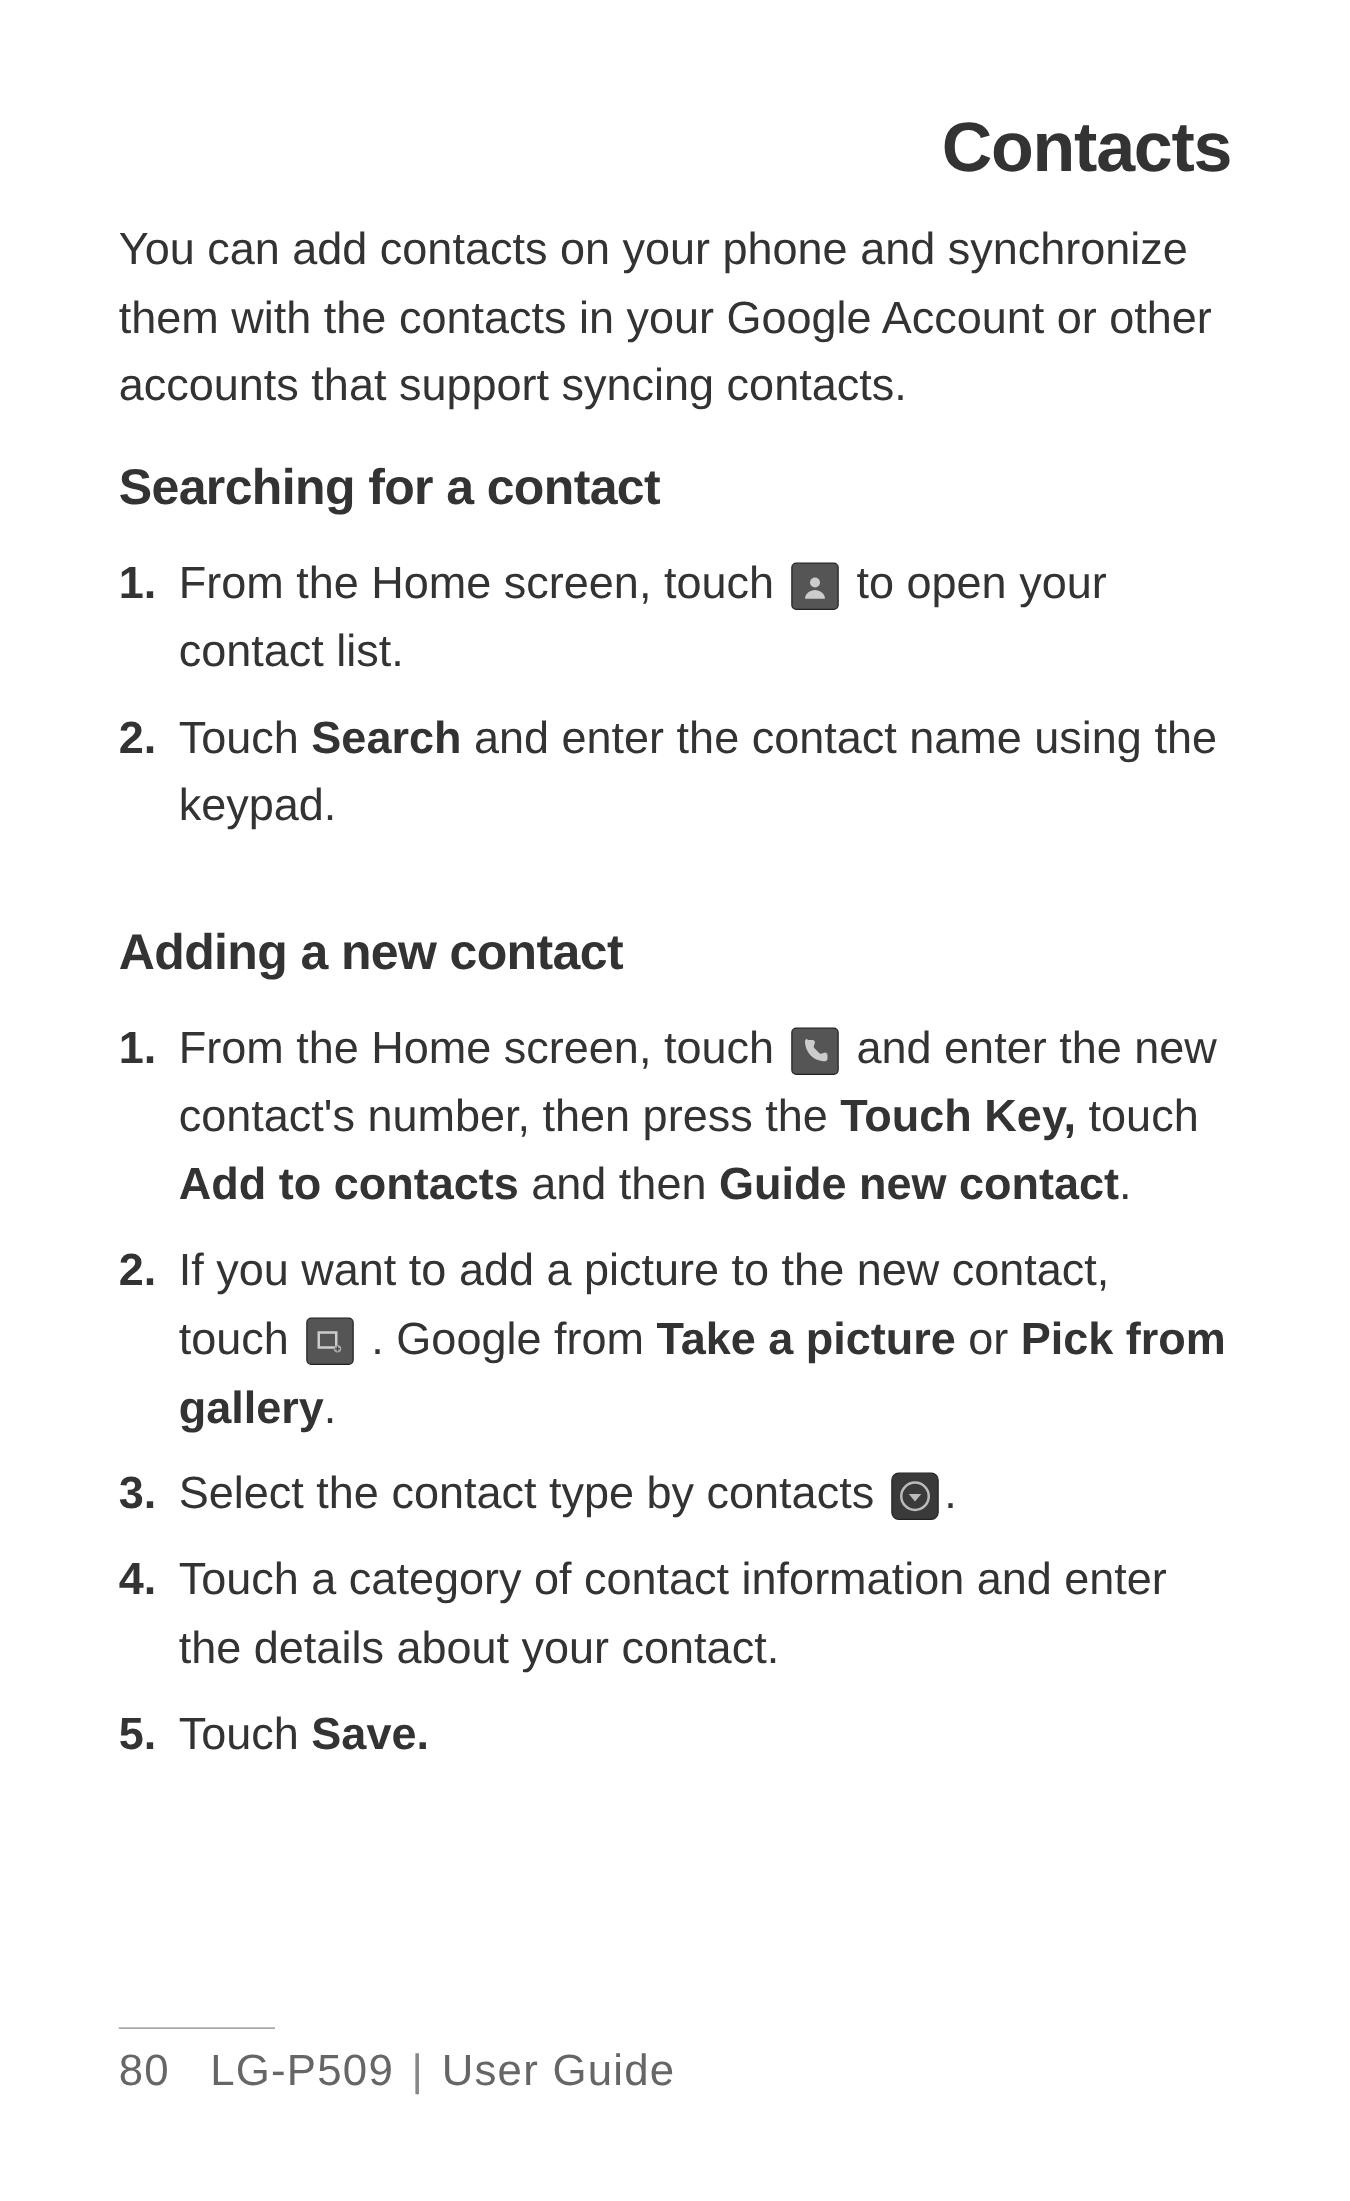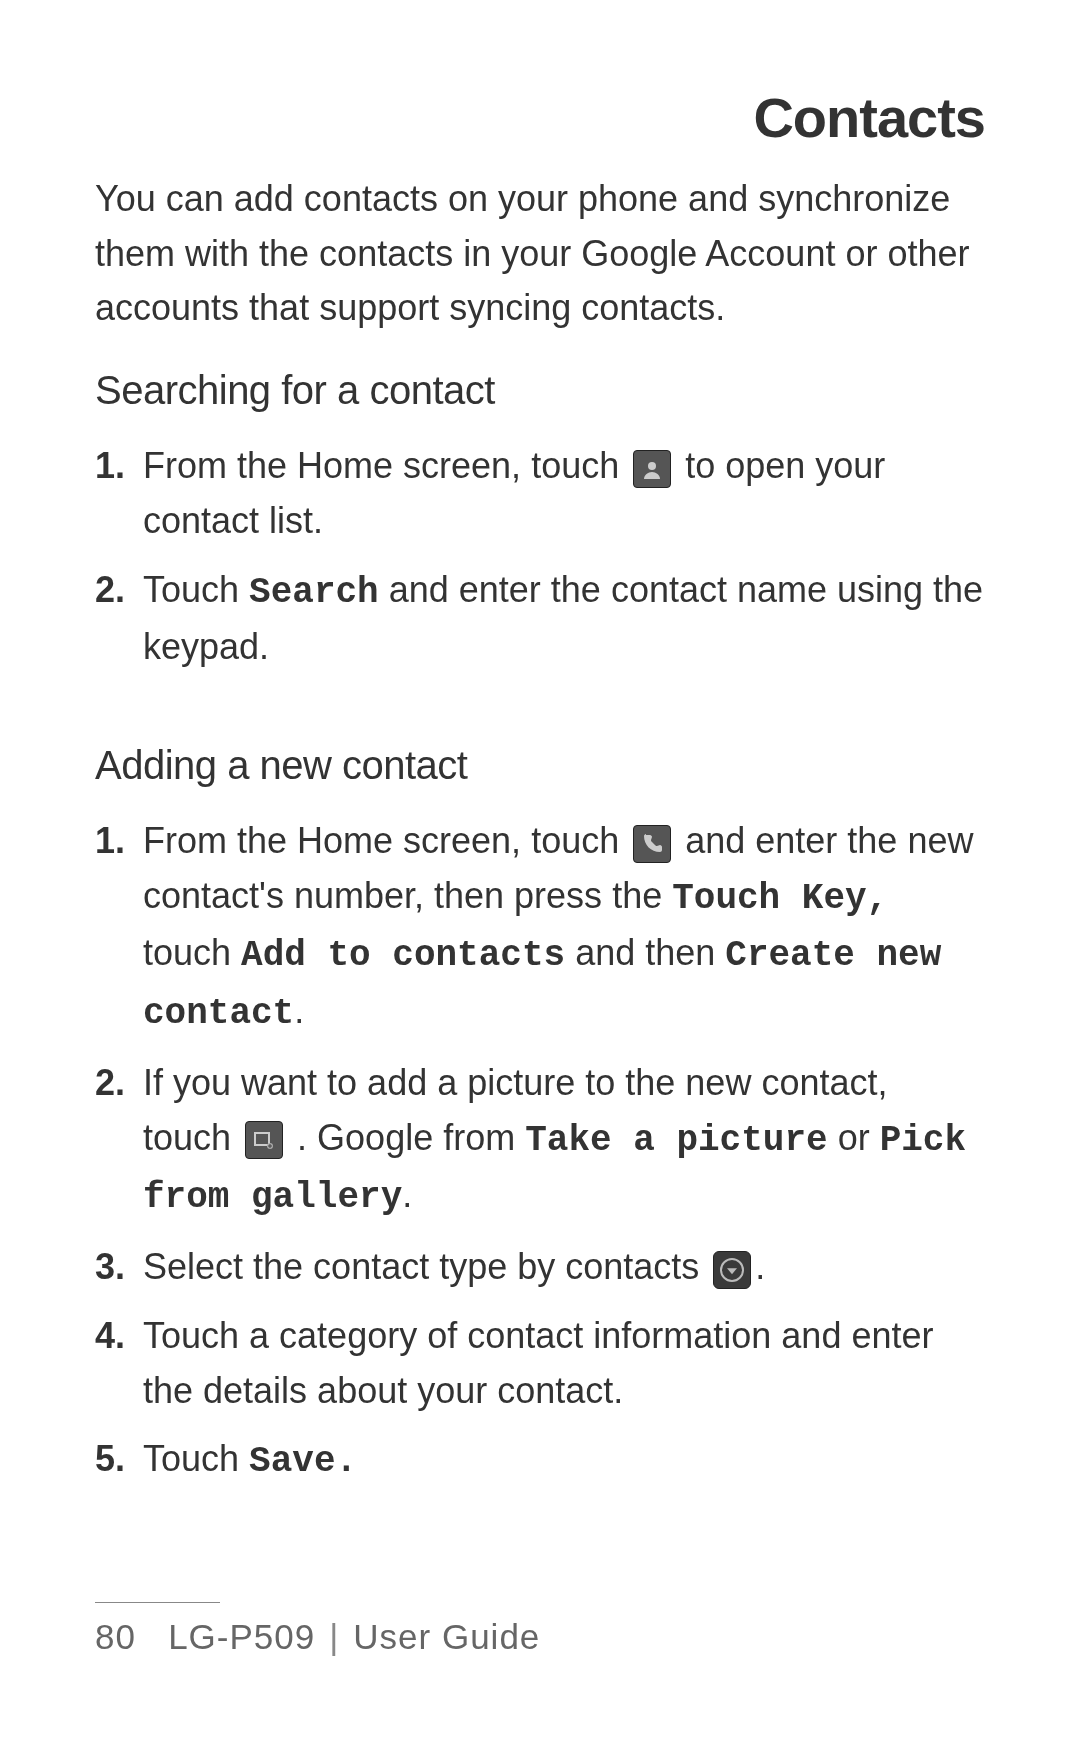--- a/index.html
+++ b/index.html
@@ -22,21 +22,21 @@
     }
     .intro {
       font-size: 36px;
       line-height: 1.52;
       color: #333333;
       margin-bottom: 32px;
       font-weight: 400;
     }
     h2 {
       font-size: 40px;
-      font-weight: normal;
+      font-weight: bold;
       color: #333333;
       margin-bottom: 26px;
       letter-spacing: -0.5px;
     }
     ol {
       list-style: none;
       margin-bottom: 68px;
     }
     ol li {
       font-size: 36px;
@@ -44,21 +44,21 @@
       color: #333333;
       margin-bottom: 14px;
       padding-left: 48px;
       position: relative;
     }
     ol li .num {
       position: absolute;
       left: 0;
       font-weight: bold;
     }
-    b { font-weight: bold; font-family: Liberation Mono, monospace; }
+    b { font-weight: bold; }
     .icon {
       display: inline-block;
       width: 38px;
       height: 38px;
       background: #555555;
       border: 1px solid #222;
       vertical-align: middle;
       margin: 0 4px;
       position: relative;
       border-radius: 4px;
@@ -87,21 +87,21 @@
       position:absolute;
       top:50%; left:50%;
       transform:translate(-50%,-30%);
       border-left:5px solid transparent;
       border-right:5px solid transparent;
       border-top:6px solid #bbb;
       z-index:1;
     }
     .footer {
       position: absolute;
-      bottom: 104px;
+      bottom: 84px;
       left: 0;
       right: 0;
       padding: 0 95px;
     }
     .footer-line {
       border-top: 1px solid #888;
       width: 125px;
       margin-bottom: 14px;
     }
     .footer-text {
@@ -138,21 +138,21 @@
   </li>
 </ol>
 
 <h2>Adding a new contact</h2>
 
 <ol class="section2">
   <li>
     <span class="num">1.</span>
     <span>From the Home screen, touch </span><span class="icon"><svg viewBox="0 0 24 24" fill="#ccc">
           <path d="M6 2c-1 0-2 1-2 2 0 9 7 16 16 16 1 0 2-1 2-2v-3c0-1-1-2-2-2l-3 1c-1 0-1 0-2-1l-3-3c-1-1-1-1-1-2l1-3c0-1-1-2-2-2H6z"></path>
-        </svg></span><span> and enter the new contact's number, then press the </span><b>Touch Key,</b><span> touch </span><b>Add to contacts</b><span> and then </span><b>Create new contact</b><span>.</span>
+        </svg></span><span> and enter the new contact's number, then press the </span><b>Touch Key,</b><span> touch </span><b>Add to contacts</b><span> and then </span><b>Guide new contact</b><span>.</span>
   </li>
   <li>
     <span class="num">2.</span>
     <span>If you want to add a picture to the new contact, touch </span><span class="icon"><svg viewBox="0 0 24 24" fill="#ccc">
           <rect x="3" y="5" width="14" height="12" stroke="#ccc" stroke-width="2" fill="none"></rect>
           <circle cx="18" cy="18" r="3" fill="#aaa"></circle>
           <path d="M18 16v4M16 18h4" stroke="#444" stroke-width="1"></path>
         </svg></span><span> . Google from </span><b>Take a picture</b><span> or </span><b>Pick from gallery</b><span>.</span>
   </li>
   <li>

